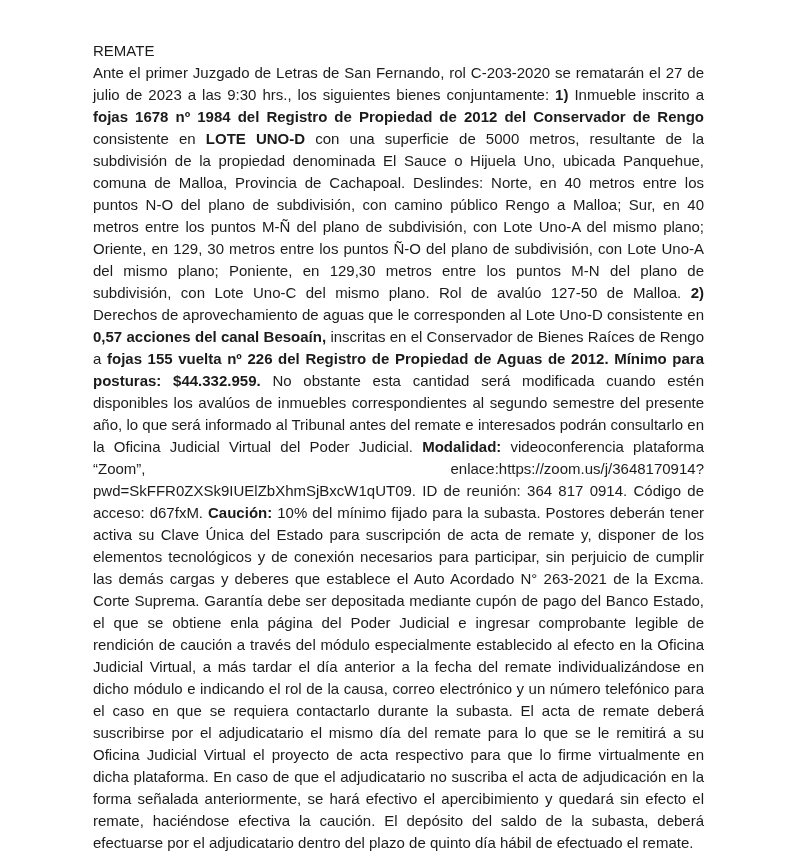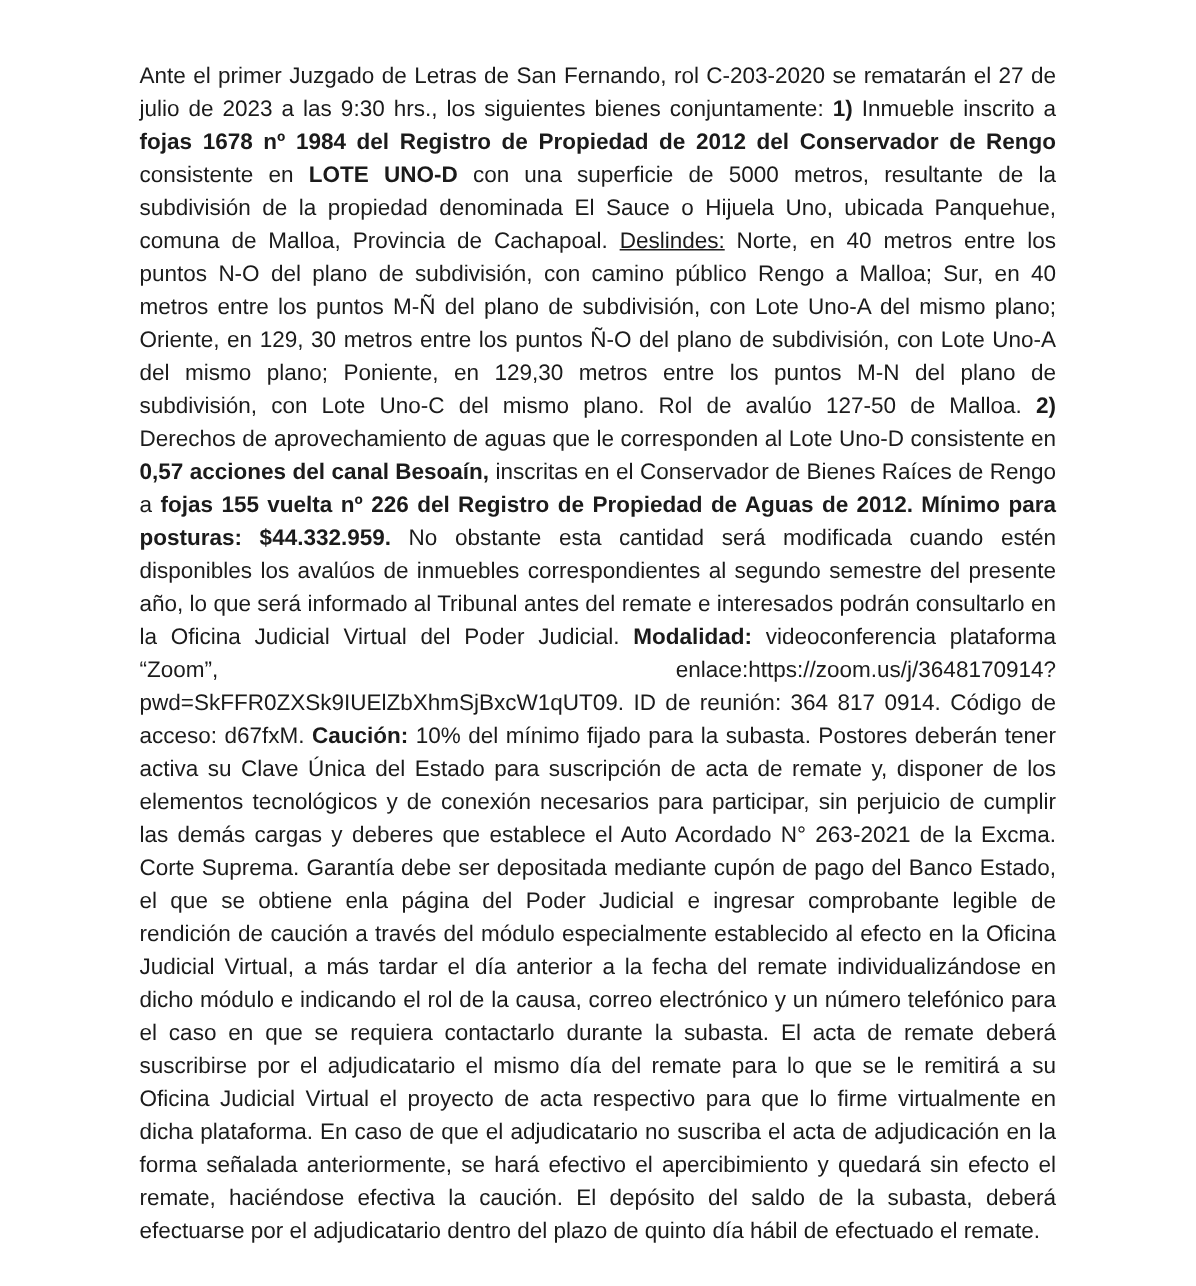--- a/index.html
+++ b/index.html
@@ -34,23 +34,24 @@
       font-size: 15px;
       font-weight: normal;
       line-height: 22px;
     }
     .body-text {
       margin: 0;
       padding: 0;
       text-align: justify;
     }
     .b { font-weight: bold; }
-    .u { text-decoration: underline; }
+    .u { }
   </style>
 </head>
 <body>
 
 <div class="page">
   <div class="doc">
+    <h1 class="title">REMATE</h1>
     <p class="body-text"><span>Ante el primer Juzgado de Letras de San Fernando, rol C-203-2020 se rematarán el 27 de julio de 2023 a las 9:30 hrs., los siguientes bienes conjuntamente: </span><span class="b">1)</span><span> Inmueble inscrito a </span><span class="b">fojas 1678 nº 1984 del Registro de Propiedad de 2012 del Conservador de Rengo</span><span> consistente en </span><span class="b">LOTE UNO-D</span><span> con una superficie de 5000 metros, resultante de la subdivisión de la propiedad denominada El Sauce o Hijuela Uno, ubicada Panquehue, comuna de Malloa, Provincia de Cachapoal. </span><span class="u">Deslindes:</span><span> Norte, en 40 metros entre los puntos N-O del plano de subdivisión, con camino público Rengo a Malloa; Sur, en 40 metros entre los puntos M-Ñ del plano de subdivisión, con Lote Uno-A del mismo plano; Oriente, en 129, 30 metros entre los puntos Ñ-O del plano de subdivisión, con Lote Uno-A del mismo plano; Poniente, en 129,30 metros entre los puntos M-N del plano de subdivisión, con Lote Uno-C del mismo plano. Rol de avalúo 127-50 de Malloa. </span><span class="b">2)</span><span> Derechos de aprovechamiento de aguas que le corresponden al Lote Uno-D consistente en </span><span class="b">0,57 acciones del canal Besoaín,</span><span> inscritas en el Conservador de Bienes Raíces de Rengo a </span><span class="b">fojas 155 vuelta nº 226 del Registro de Propiedad de Aguas de 2012. Mínimo para posturas: $44.332.959.</span><span> No obstante esta cantidad será modificada cuando estén disponibles los avalúos de inmuebles correspondientes al segundo semestre del presente año, lo que será informado al Tribunal antes del remate e interesados podrán consultarlo en la Oficina Judicial Virtual del Poder Judicial. </span><span class="b">Modalidad:</span><span> videoconferencia plataforma “Zoom”, enlace:https://zoom.us/j/3648170914? pwd=SkFFR0ZXSk9IUElZbXhmSjBxcW1qUT09. ID de reunión: 364 817 0914. Código de acceso: d67fxM. </span><span class="b">Caución:</span><span> 10% del mínimo fijado para la subasta. Postores deberán tener activa su Clave Única del Estado para suscripción de acta de remate y, disponer de los elementos tecnológicos y de conexión necesarios para participar, sin perjuicio de cumplir las demás cargas y deberes que establece el Auto Acordado N° 263-2021 de la Excma. Corte Suprema. Garantía debe ser depositada mediante cupón de pago del Banco Estado, el que se obtiene enla página del Poder Judicial e ingresar comprobante legible de rendición de caución a través del módulo especialmente establecido al efecto en la Oficina Judicial Virtual, a más tardar el día anterior a la fecha del remate individualizándose en dicho módulo e indicando el rol de la causa, correo electrónico y un número telefónico para el caso en que se requiera contactarlo durante la subasta. El acta de remate deberá suscribirse por el adjudicatario el mismo día del remate para lo que se le remitirá a su Oficina Judicial Virtual el proyecto de acta respectivo para que lo firme virtualmente en dicha plataforma. En caso de que el adjudicatario no suscriba el acta de adjudicación en la forma señalada anteriormente, se hará efectivo el apercibimiento y quedará sin efecto el remate, haciéndose efectiva la caución. El depósito del saldo de la subasta, deberá efectuarse por el adjudicatario dentro del plazo de quinto día hábil de efectuado el remate.</span></p>
 
   </div>
 </div>
 
 </body></html>

